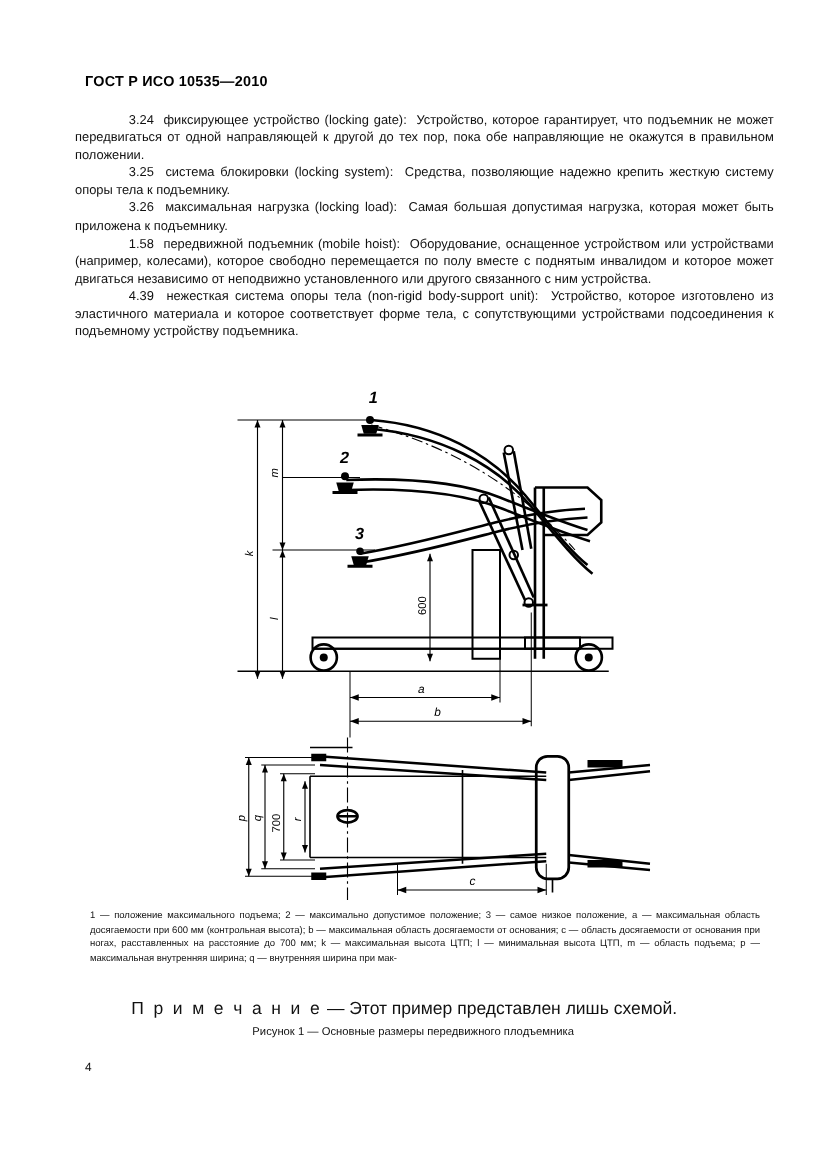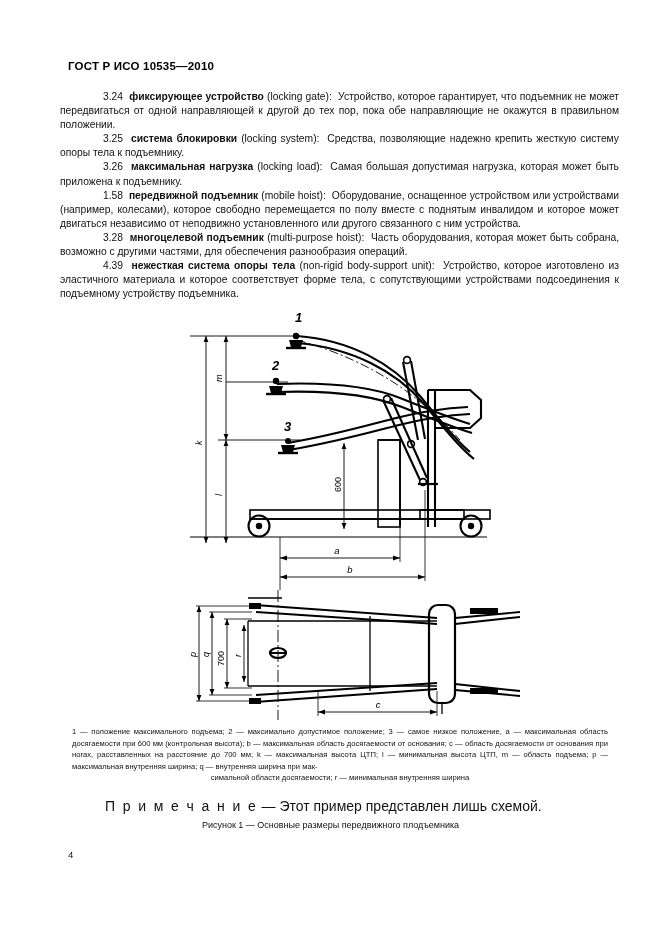--- a/index.html
+++ b/index.html
@@ -34,21 +34,21 @@
     font-size:10.3px;
     line-height:14.1px;
     text-align:justify;
     text-justify:inter-word;
     color:#111;
   }
   .body-text p{
     margin:0;
     text-indent:43px;
   }
-  .term{font-weight:bold;}
+  .term{font-weight:normal;}
   .en{font-weight:normal;}
   
   .figure{
     position:absolute;
     left:0px;top:300px;
     width:661px;height:430px;
   }
   .figure svg{display:block;}
   
   .legend{
@@ -114,26 +114,20 @@
       <span>3.26</span>&nbsp;
       <span class="term">максимальная нагрузка</span>
       <span class="en">(locking load):</span>&nbsp;
       <span>Самая большая допустимая нагрузка, которая может быть приложена к подъемнику.</span>
     </p>
     <p>
       <span>1.58</span>&nbsp;
       <span class="term">передвижной подъемник</span>
       <span class="en">(mobile hoist):</span>&nbsp;
       <span>Оборудование, оснащенное устройством или устройствами (например, колесами), которое свободно перемещается по полу вместе с поднятым инвалидом и которое может двигаться независимо от неподвижно установленного или другого связанного с ним устройства.</span>
-    </p>
-    <p>
-      <span>3.28</span>&nbsp;
-      <span class="term">многоцелевой подъемник</span>
-      <span class="en">(multi-purpose hoist):</span>&nbsp;
-      <span>Часть оборудования, которая может быть собрана, возможно с другими частями, для обеспечения разнообразия операций.</span>
     </p>
     <p>
       <span>4.39</span>&nbsp;
       <span class="term">нежесткая система опоры тела</span>
       <span class="en">(non-rigid body-support unit):</span>&nbsp;
       <span>Устройство, которое изготовлено из эластичного материала и которое соответствует форме тела, с сопутствующими устройствами подсоединения к подъемному устройству подъемника.</span>
     </p>
   </div>
 
   <div class="figure">
@@ -351,21 +345,20 @@
         <text x="224" y="366" font-size="9" transform="rotate(-90 224 366)">700</text>
         <text x="241" y="357" font-size="9" font-style="italic" transform="rotate(-90 241 357)">r</text>
 
         <text x="378" y="408" font-size="9.5" font-style="italic" text-anchor="middle">c</text>
       </g>
     </svg>
   </div>
 
   <div class="legend">
     <span>1 — положение максимального подъема; 2 — максимально допустимое положение; 3 — самое низкое положение, a — максимальная область досягаемости при 600 мм (контрольная высота); b — максимальная область досягаемости от основания; c — область досягаемости от основания при ногах, расставленных на расстояние до 700 мм; k — максимальная высота ЦТП; l — минимальная высота ЦТП, m — область подъема; p — максимальная внутренняя ширина; q — внутренняя ширина при мак-</span>
-    <span class="lastline">симальной области досягаемости; r — минимальная внутренняя ширина</span>
   </div>
 
   <div class="note">
     <span class="sp">П р и м е ч а н и е</span>
     <span>— Этот пример представлен лишь схемой.</span>
   </div>
 
   <div class="fig-caption">Рисунок 1 — Основные размеры передвижного плодъемника</div>
 
   <div class="page-number">4</div>

